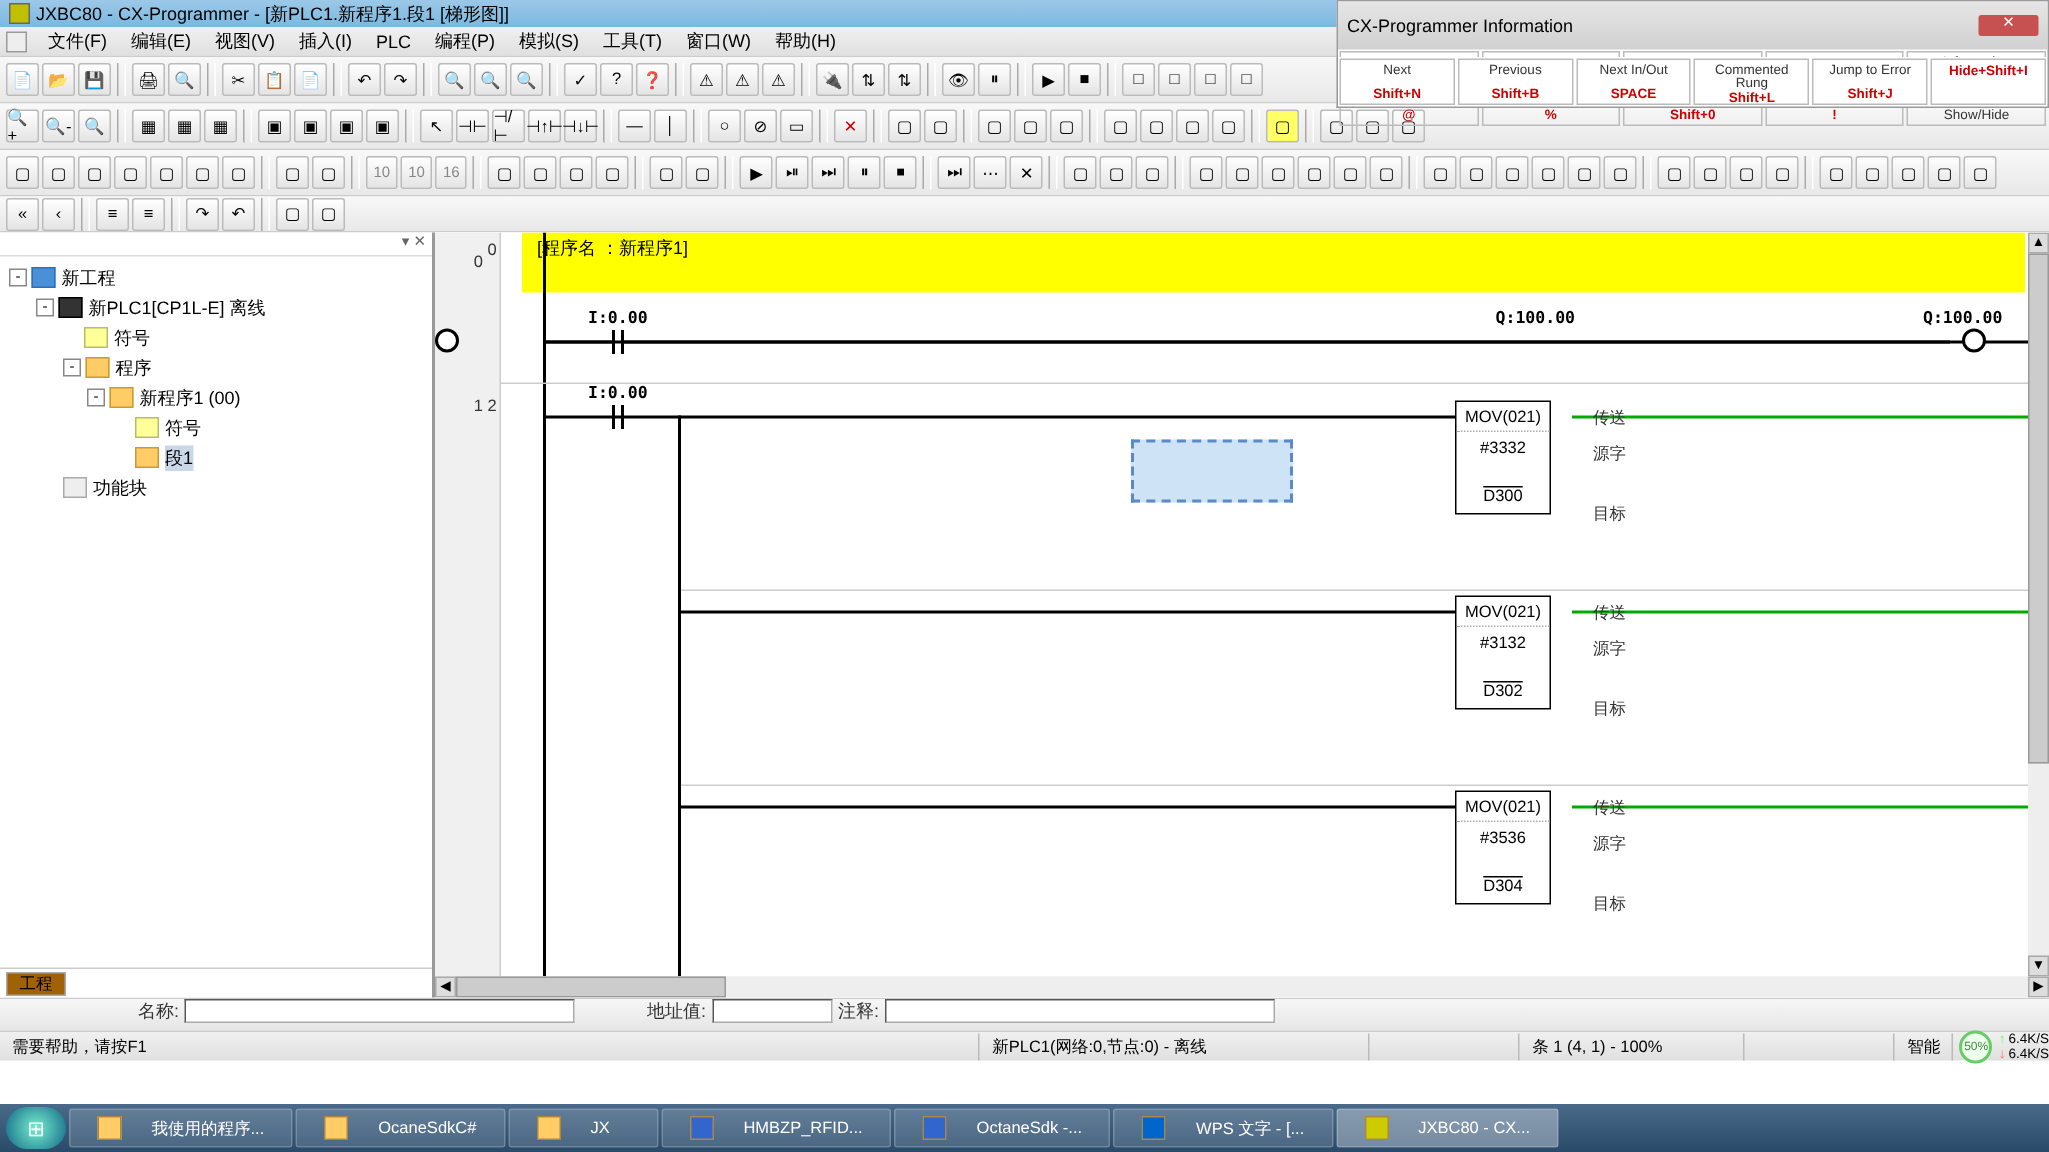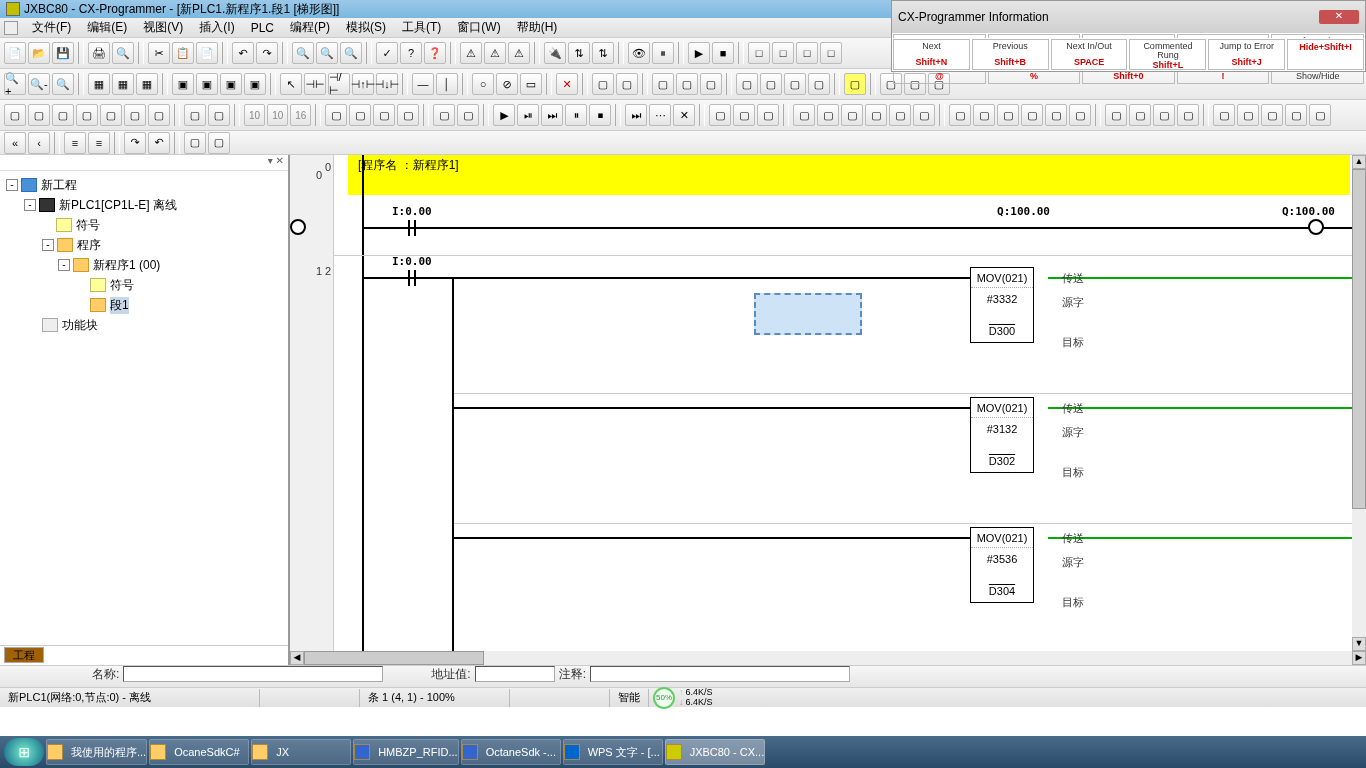--- a/index.html
+++ b/index.html
@@ -99,21 +99,21 @@
 .field-bar .lbl { color: #333; }
 .field-bar .inp { flex: 1; max-width: 260px; height: 16px; border: 1px inset #aaa; background: #fff; }
 
 .status-bar { height: 20px; background: linear-gradient(#f0f0f0, #e0e0e0); border-top: 1px solid #ccc; display: flex; align-items: center; font-size: 11px; }
 .status-cell { border-right: 1px solid #bbb; padding: 0 8px; height: 18px; display: flex; align-items: center; }
 .status-bar .flex { flex: 1; }
 .zoom-badge { width: 22px; height: 22px; border-radius: 50%; border: 2px solid #6c6; background: #efe; color: #484; font-size: 8px; display: flex; align-items: center; justify-content: center; margin: 16px 4px; }
 
 .taskbar { position: absolute; bottom: 0; left: 0; right: 0; height: 32px; background: linear-gradient(#4a6a8a, #2a4a6a); display: flex; align-items: center; padding: 0 4px; gap: 2px; }
 .start-orb { width: 40px; height: 28px; border-radius: 14px; background: radial-gradient(circle, #7ec, #168); display: flex; align-items: center; justify-content: center; color: #fff; font-size: 14px; cursor: pointer; }
-.task-btn { height: 26px; background: rgba(255,255,255,0.15); border: 1px solid rgba(255,255,255,0.2); border-radius: 2px; display: flex; align-items: center; padding: 0 0; color: #fff; font-size: 11px; gap: 8px; min-width: 100px; cursor: pointer; }
+.task-btn { height: 26px; background: rgba(255,255,255,0.15); border: 1px solid rgba(255,255,255,0.2); border-radius: 2px; display: flex; align-items: center; padding: 0 18px; color: #fff; font-size: 11px; gap: 20px; min-width: 100px; cursor: pointer; }
 .task-btn.active { background: rgba(255,255,255,0.35); }
 .task-btn .ti { width: 16px; height: 16px; background: #fc6; border: 1px solid #a84; }
 .tray { margin-left: auto; display: flex; align-items: center; gap: 6px; color: #fff; font-size: 10px; }
 .tray .tic { width: 14px; height: 14px; background: rgba(255,255,255,0.3); border-radius: 2px; }
 .clock { text-align: right; line-height: 1.2; font-size: 11px; padding: 0 6px; }
 
 .net-ind { display: flex; flex-direction: column; gap: 1px; font-size: 9px; line-height: 1; }
 .net-ind .up::before { content: "↑"; color: #6f6; margin-right: 2px; }
 .net-ind .dn::before { content: "↓"; color: #f66; margin-right: 2px; }
 </style>
@@ -530,20 +530,21 @@
   <span class="lbl">名称:</span>
   <span class="inp"></span>
   <span style="width:40px"></span>
   <span class="lbl">地址值:</span>
   <span class="inp" style="max-width:80px"></span>
   <span class="lbl">注释:</span>
   <span class="inp"></span>
 </div>
 
 <div class="status-bar">
+  <div class="status-cell flex">需要帮助，请按F1</div>
   <div class="status-cell" style="width:260px">新PLC1(网络:0,节点:0) - 离线</div>
   <div class="status-cell" style="width:100px"></div>
   <div class="status-cell" style="width:150px">条 1 (4, 1) - 100%</div>
   <div class="status-cell" style="width:100px"></div>
   <div class="status-cell">智能</div>
   <div class="zoom-badge">50%</div>
   <div class="net-ind">
     <span class="up">6.4K/S</span>
     <span class="dn">6.4K/S</span>
   </div>

